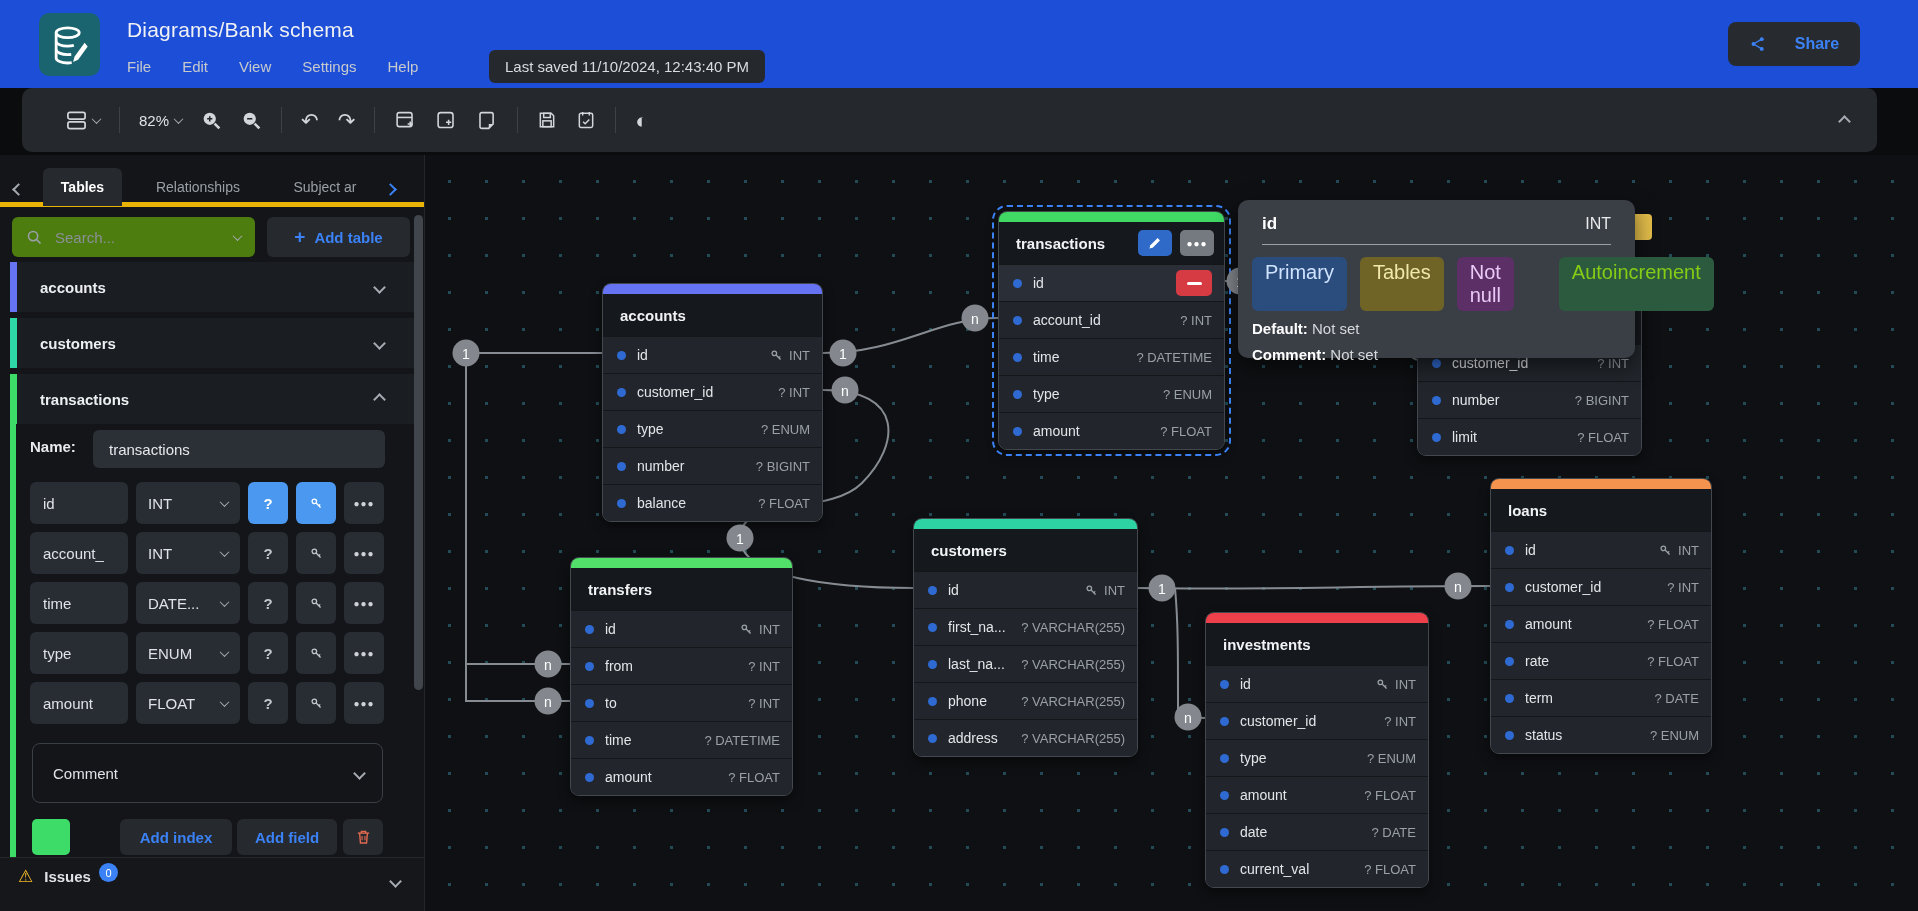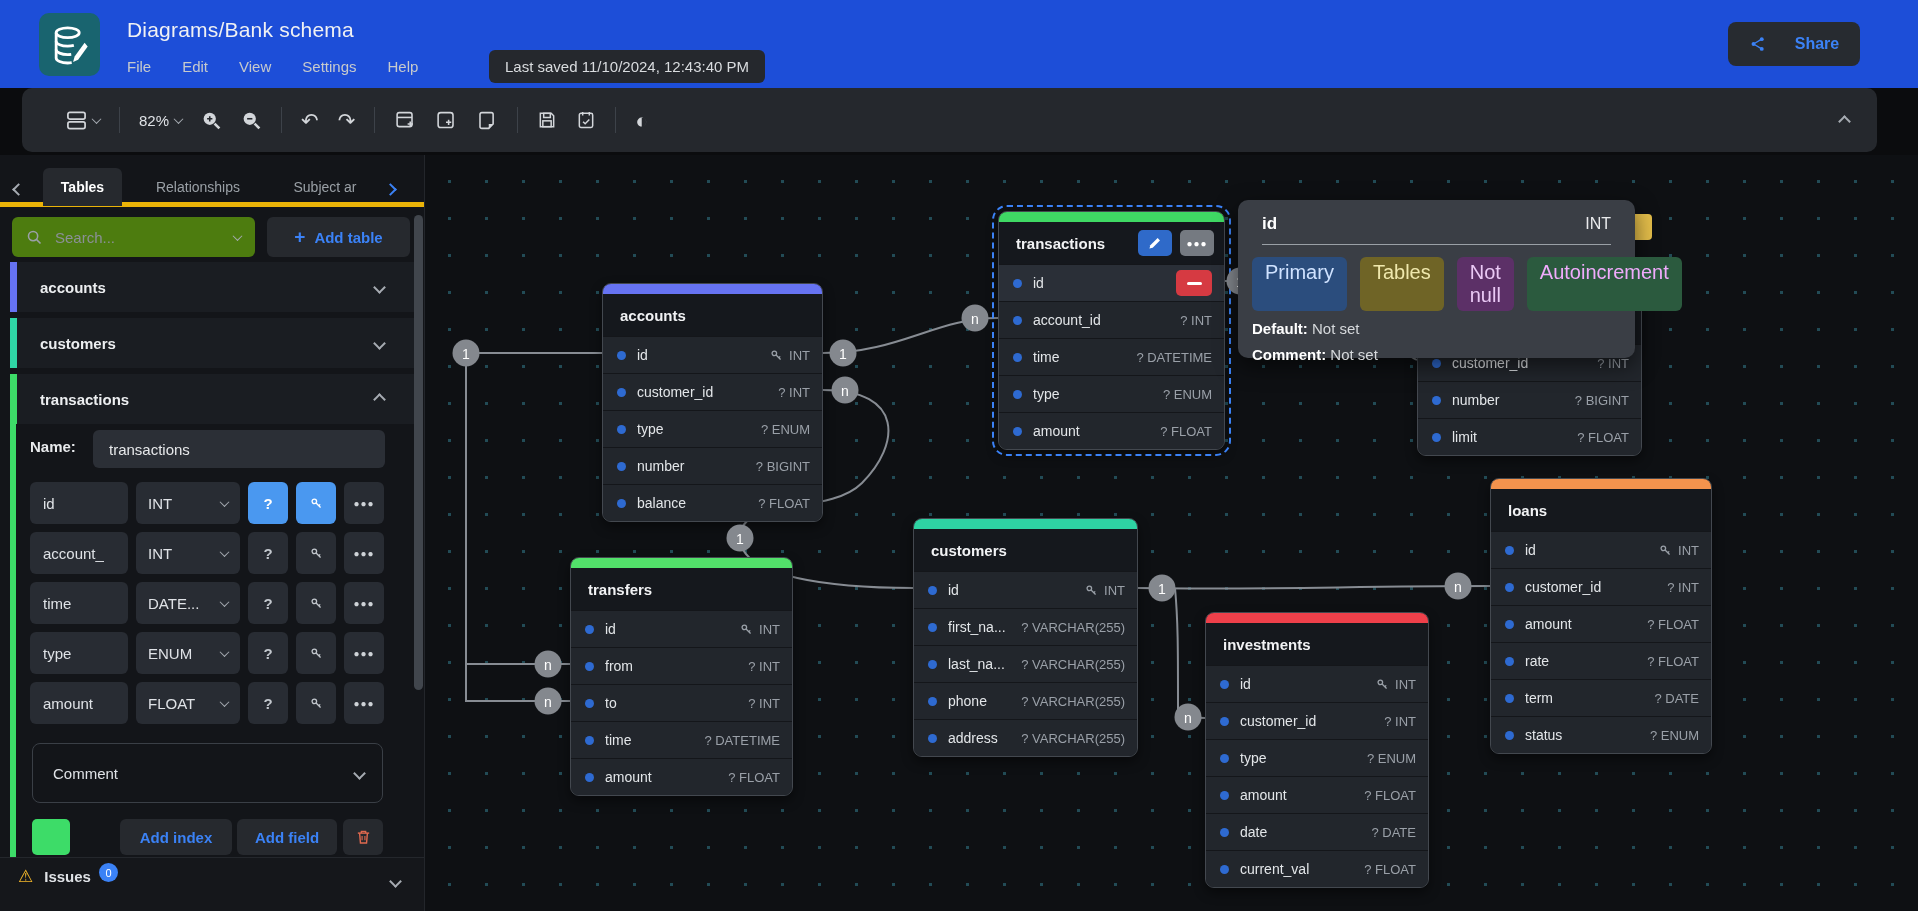--- a/index.html
+++ b/index.html
@@ -565,21 +565,21 @@
   <div class="tooltip">
     <div class="tt-head">
       <span class="tt-name">id</span>
       <span class="tt-type">INT</span>
     </div>
     <hr class="tt-hr">
     <div class="tt-badges" id="tt-badges">
         <span class="tt-badge" style="background: rgb(43, 77, 125); color: rgb(207, 226, 255);">Primary</span>
         <span class="tt-badge" style="background: rgb(111, 100, 38); color: rgb(239, 232, 173);">Tables</span>
         <span class="tt-badge" style="background: rgb(92, 48, 103); color: rgb(234, 201, 245);">Not null</span>
-        <span class="tt-badge" style="background: rgb(43, 90, 62); color: #f0abfc;">Autoincrement</span>
+        <span class="tt-badge" style="background: rgb(43, 90, 62); color: #84cc16; margin-left: 32px;">Autoincrement</span>
       </div>
     <div class="tt-line"><b>Default:</b> <span>Not set</span></div>
     <div class="tt-line"><b>Comment:</b> <span>Not set</span></div>
   </div>
 
   <div class="sidebar">
     <div class="tabs">
       <span class="tab-scroll-left"><span class="chev left"></span></span>
       <div class="tab active" style="left:43px;width:79px;">Tables</div>
       <div class="tab" style="left:136px;width:124px;">Relationships</div>

